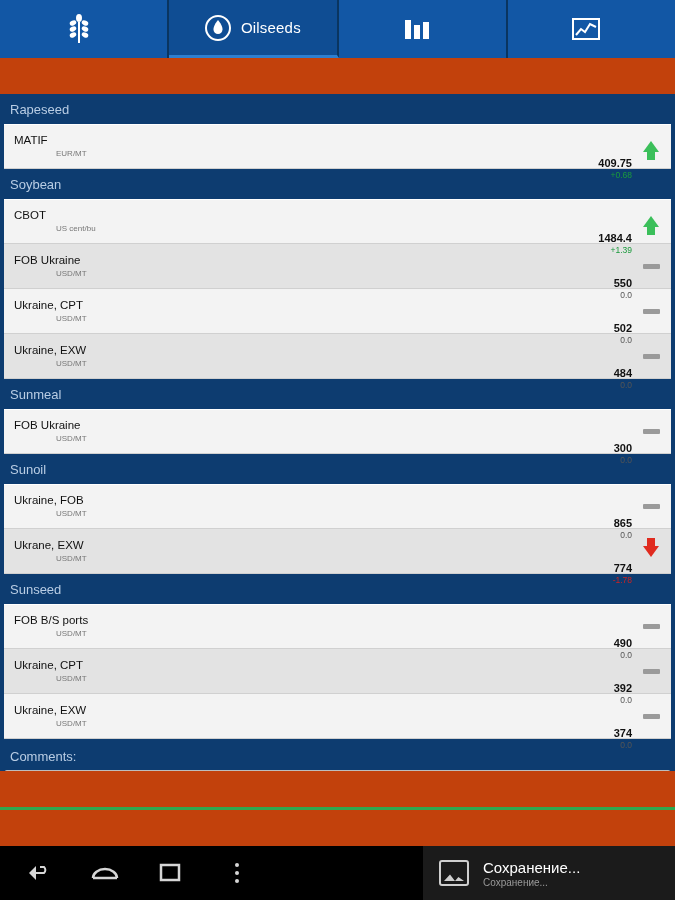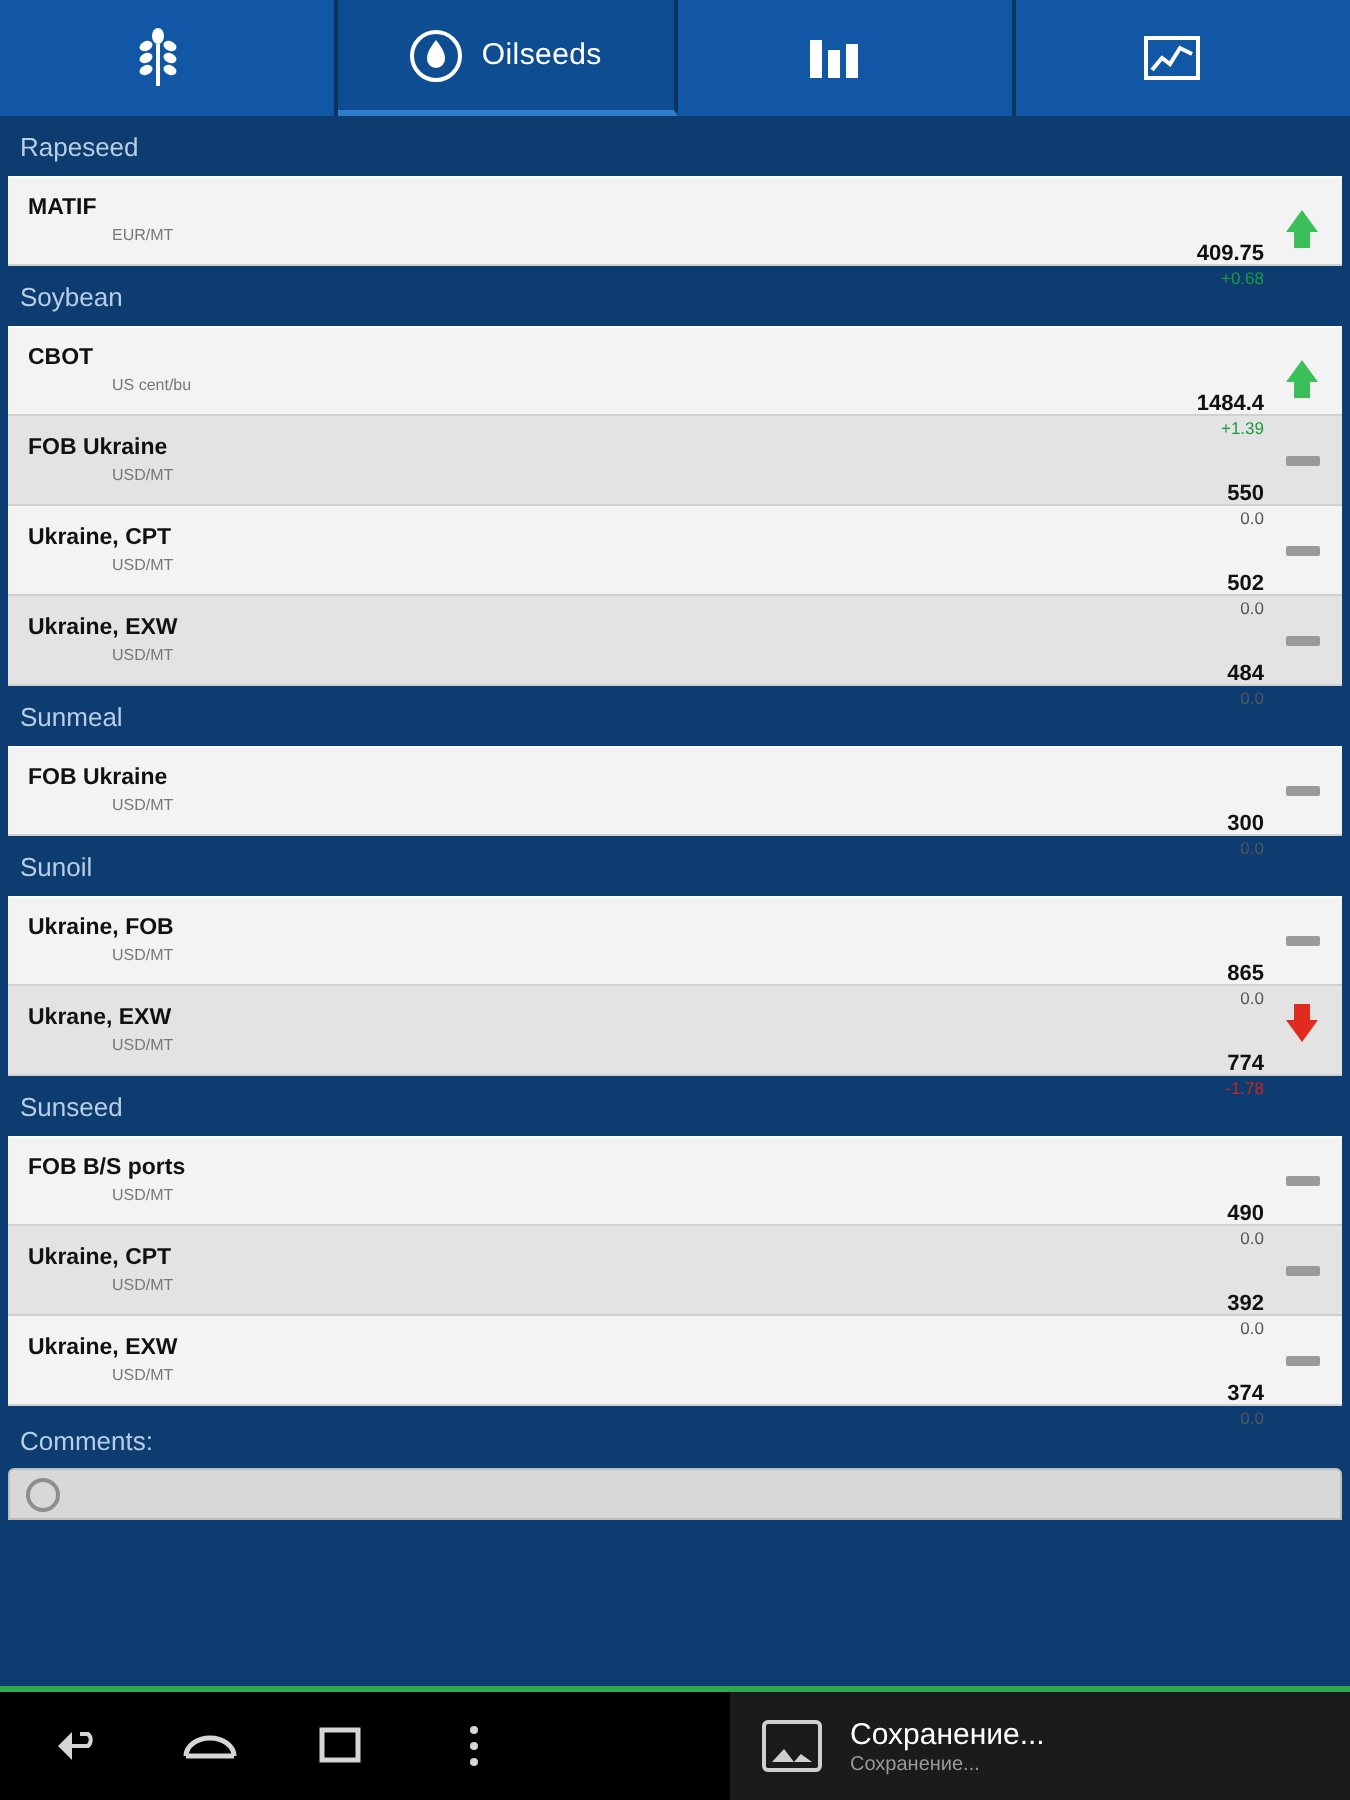--- a/index.html
+++ b/index.html
@@ -8,20 +8,21 @@
     background: #0a3a6b;
     font-family: "Liberation Sans", sans-serif;
     overflow: hidden;
   }
   #app {
     position: relative;
     width: 675px; height: 900px;
     background: #c2410c;
     display: flex;
     flex-direction: column;
+    gap: 36px;
   }
 
   
   .tabbar {
     display: flex;
     height: 58px;
     background: #082d57;
     flex: 0 0 58px;
   }
   .tab {
@@ -64,21 +65,21 @@
     align-items: center;
     justify-content: space-between;
     height: 45px;
     padding: 0 10px 0 10px;
     background: #f3f3f3;
     border-bottom: 1px solid #d0d0d0;
   }
   .row.alt { background: #e3e3e3; }
   .row.first { border-top: 1px solid #ffffff; }
   .row-left { display: flex; flex-direction: column; justify-content: center; }
-  .row-name { font-size: 11.5px; color: #111111; font-weight: bold; line-height: 13px; }
+  .row-name { font-size: 11.5px; color: #111111; font-weight: normal; line-height: 13px; }
   .row-unit { font-size: 8px; color: #777777; line-height: 11px; margin-top: 1px; margin-left: 42px; }
   .row-right { display: flex; align-items: center; gap: 9px; }
   .row-values { display: flex; flex-direction: column; align-items: flex-end; justify-content: center; margin-top: 45px; }
   .row-price { font-size: 11px; color: #111111; font-weight: bold; line-height: 13px; }
   .row-change { font-size: 8.5px; line-height: 11px; color: #555555; }
   .row-change.up { color: #1a9a3c; }
   .row-change.down { color: #cc2222; }
   .trend { width: 20px; height: 22px; display: flex; align-items: center; justify-content: center; }
   .arrow-up {
     width: 0; height: 0;
@@ -168,21 +169,21 @@
     background: #000000;
     display: flex;
     align-items: center;
     position: relative;
   }
   .nav-keys { display: flex; align-items: center; gap: 36px; padding-left: 24px; }
   .nav-key { width: 30px; height: 30px; display: flex; align-items: center; justify-content: center; }
   .notif {
     position: absolute;
     right: 0; top: 0; bottom: 0;
-    width: 310px;
+    width: 252px;
     background: #1b1b1b;
     display: flex;
     align-items: center;
     gap: 14px;
     padding-left: 16px;
   }
   .notif-icon {
     width: 30px; height: 26px;
     border: 2px solid #cfcfcf;
     border-radius: 3px;

